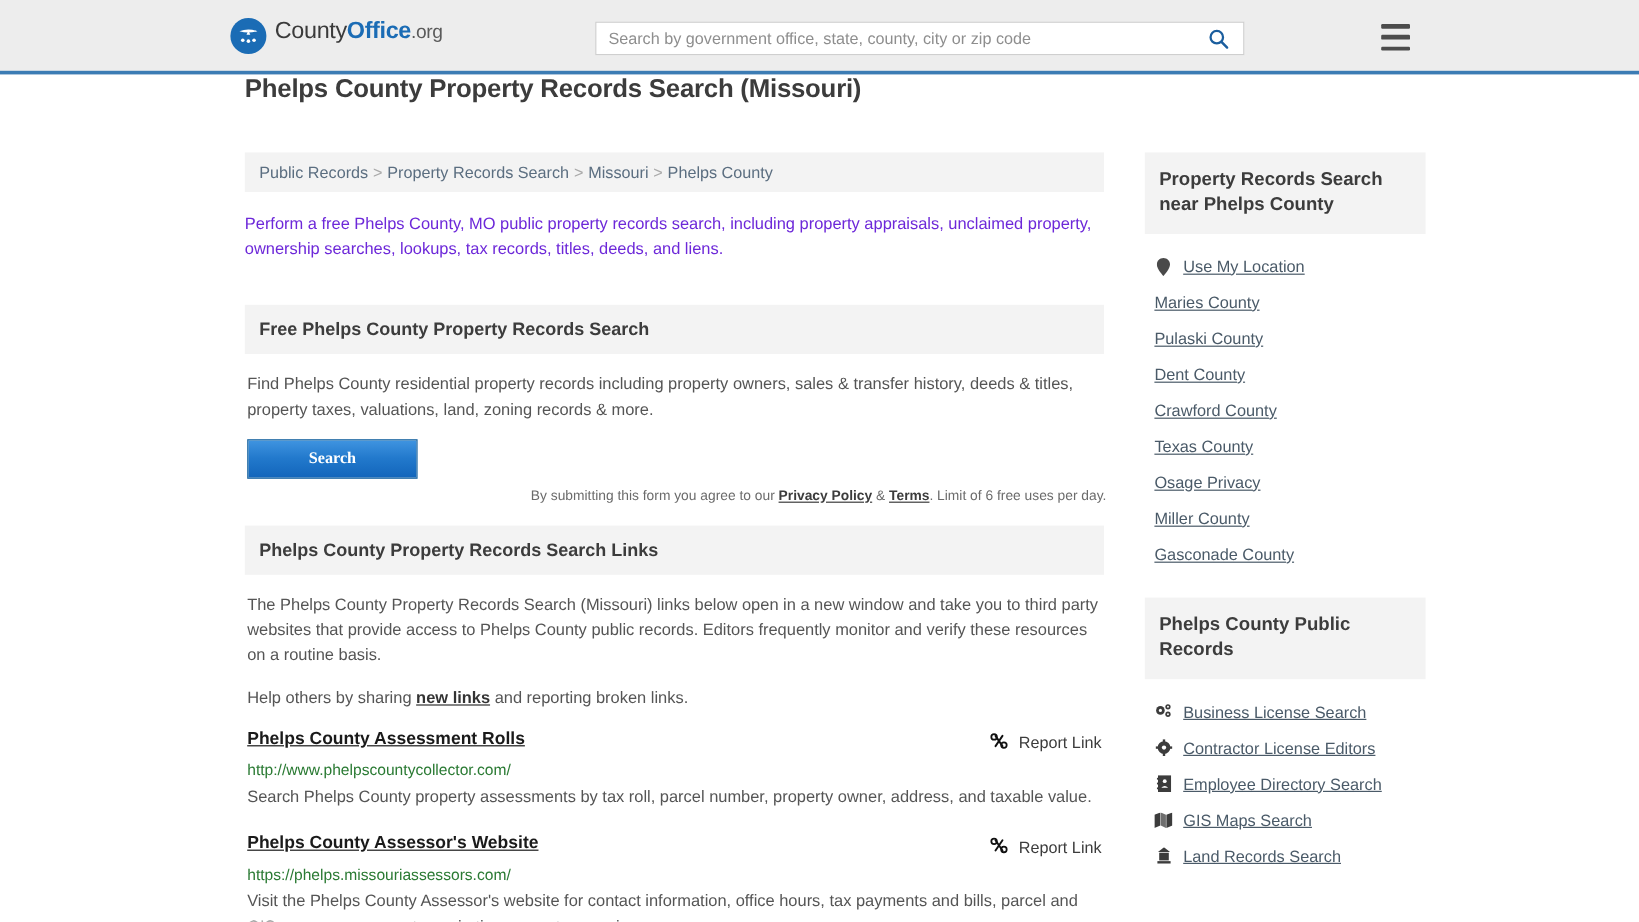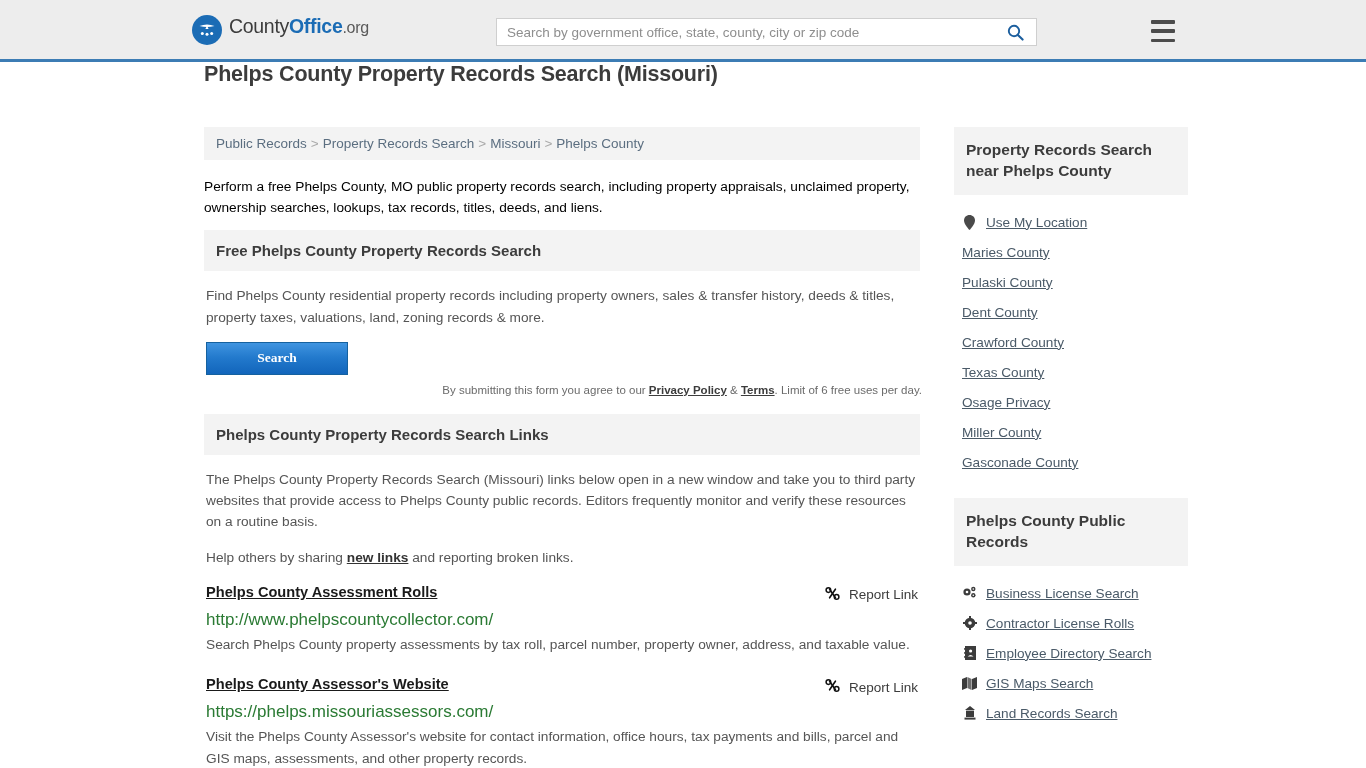--- a/index.html
+++ b/index.html
@@ -103,22 +103,22 @@
     padding: 9px 12px;
     font-size: 13.5px;
     color: #777;
   }
   .breadcrumb a { color: #5b6e80; text-decoration: none; }
   .breadcrumb .sep { color: #a9a9a9; margin: 0 4px; }
 
   p.intro {
     font-size: 13.7px;
     line-height: 1.55;
-    color: #000000;
-    margin: 16px 0 12px 0;
+    color: #6d28d9;
+    margin: 16px 0 36px 0;
   }
 
   .panel-head {
     background: #f3f3f3;
     padding: 12px 12px;
     font-size: 15px;
     font-weight: bold;
     color: #3c3c3c;
   }
   .panel-body { padding: 14px 2px 0 2px; }
@@ -171,21 +171,21 @@
     color: #1a1a1a; text-decoration: underline;
     cursor: pointer;
   }
   .report-link {
     display: flex; align-items: center; gap: 8px;
     font-size: 13.5px; color: #3c3c3c;
     cursor: pointer; white-space: nowrap;
     padding-top: 1px;
   }
   .result-url {
-    font-size: 17px; color: #2a7a33;
+    font-size: 13px; color: #2a7a33;
     margin-top: 5px;
   }
   .result-desc {
     font-size: 13.7px; line-height: 1.62; color: #555;
     margin-top: 4px;
   }
 
   
   .side-panel { margin-bottom: 20px; }
   .side-head {
@@ -380,21 +380,21 @@
 
           <div class="side-item">
             <span class="side-ico">
               <svg width="14" height="14" viewBox="0 0 14 14">
                 <circle cx="7" cy="7" r="5.3" fill="#3c3c3c"></circle>
                 <rect x="6" y="0" width="2" height="14" fill="#3c3c3c"></rect>
                 <rect x="0" y="6" width="14" height="2" fill="#3c3c3c"></rect>
                 <circle cx="7" cy="7" r="1.8" fill="#ffffff"></circle>
               </svg>
             </span>
-            <a href="#">Contractor License Rolls</a>
+            <a href="#">Contractor License Editors</a>
           </div>
 
           <div class="side-item">
             <span class="side-ico">
               <svg width="12" height="14" viewBox="0 0 12 14">
                 <rect x="1" y="0" width="11" height="14" fill="#3c3c3c"></rect>
                 <rect x="0" y="2.2" width="2.4" height="1.5" fill="#3c3c3c"></rect>
                 <rect x="0" y="6.2" width="2.4" height="1.5" fill="#3c3c3c"></rect>
                 <rect x="0" y="10.2" width="2.4" height="1.5" fill="#3c3c3c"></rect>
                 <circle cx="6.6" cy="5" r="1.6" fill="#ffffff"></circle>

